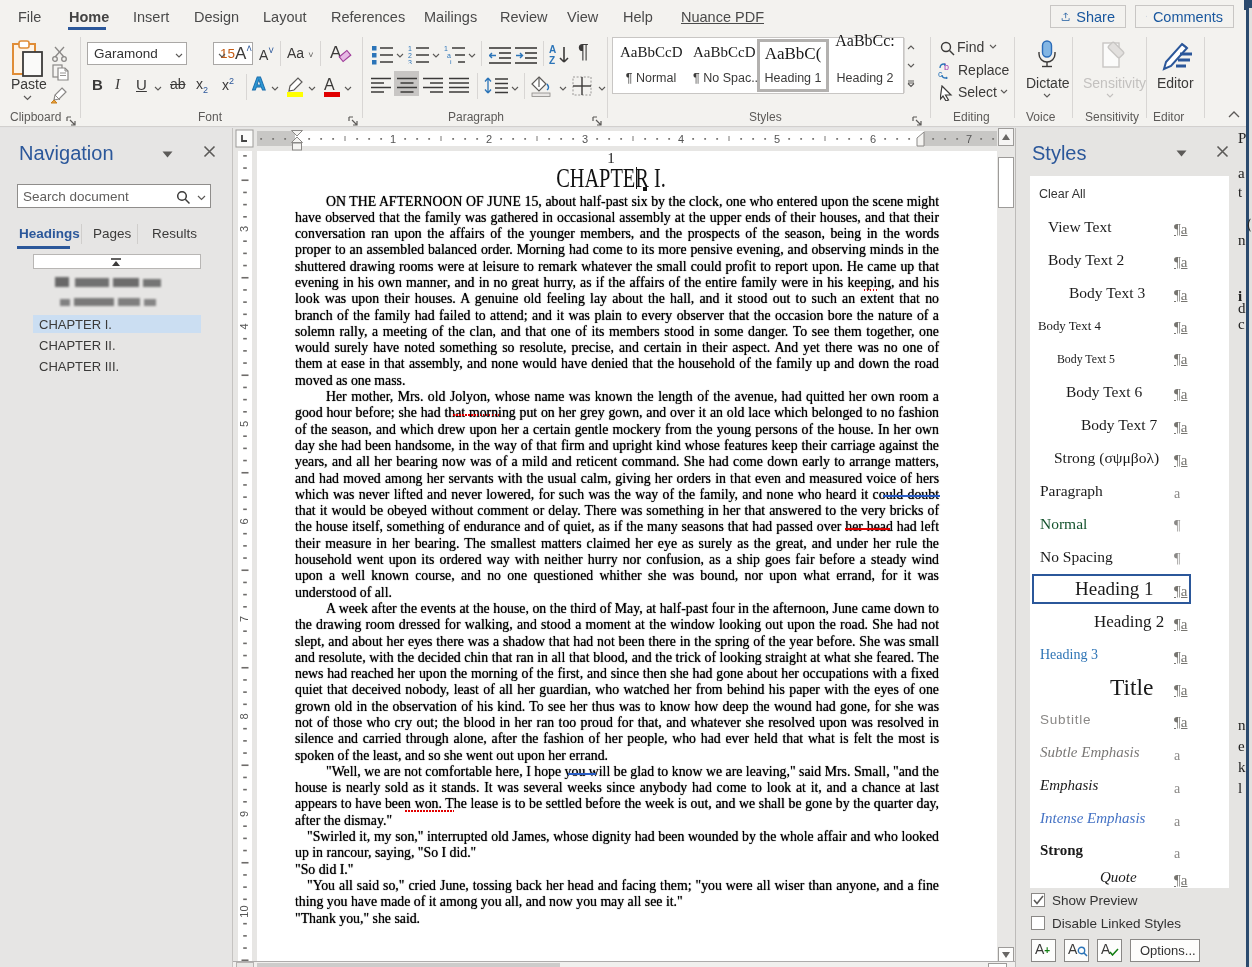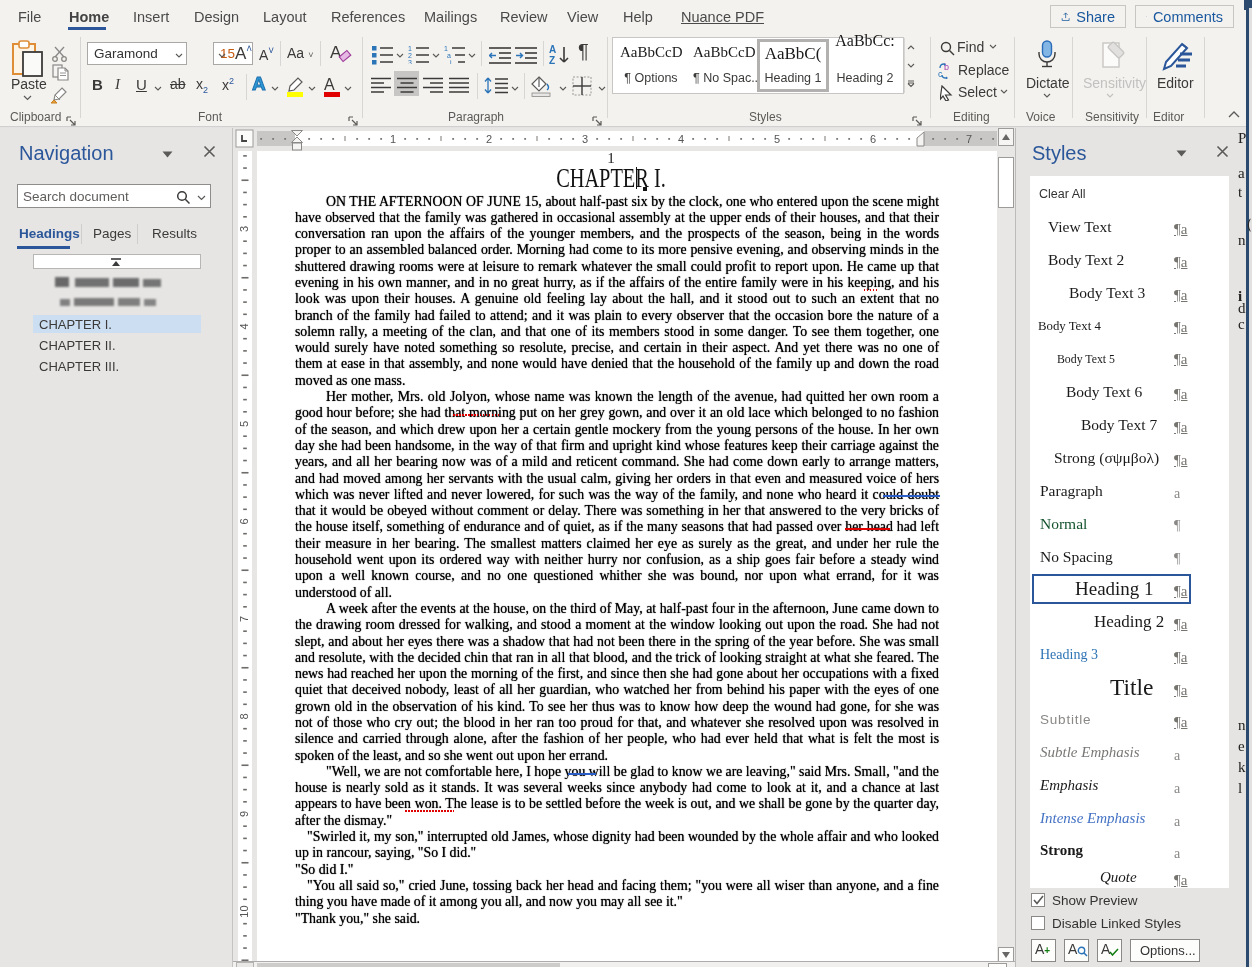--- a/index.html
+++ b/index.html
@@ -360,21 +360,21 @@
   </div>
 <div class="glabel" style="left:448px;">Paragraph</div>
 <div class="launcher" style="left:592px; top:113px;"><svg width="11" height="11" viewBox="0 0 11 11">
       <path d="M1 1 v4 M1 1 h4" stroke="#5c5a58" stroke-width="1.2" fill="none"></path>
       <path d="M4 4 l5 5 M9 5 v4 h-4" stroke="#5c5a58" stroke-width="1.2" fill="none"></path>
     </svg></div>
 <div class="gsep" style="left:607px;"></div>
 
 <div class="abs" style="left:612px; top:37px; width:292px; height:57px; background:#fff; border:1px solid #c8c6c4;"></div>
 <div class="abs" style="left:620px; top:44px; width:62px; text-align:center; font-family:'Liberation Serif',serif; font-size:15px; color:#1a1a1a;">AaBbCcD</div>
-<div class="abs" style="left:620px; top:71px; width:62px; text-align:center; font-size:12.5px; color:#3b3a39;">¶ Options</div>
+<div class="abs" style="left:620px; top:71px; width:62px; text-align:center; font-size:12.5px; color:#3b3a39;">¶ Normal</div>
 <div class="abs" style="left:693px; top:44px; width:62px; text-align:center; font-family:'Liberation Serif',serif; font-size:15px; color:#1a1a1a;">AaBbCcD</div>
 <div class="abs" style="left:693px; top:71px; width:66px; text-align:center; font-size:12.5px; color:#3b3a39; white-space:nowrap;">¶ No Spac...</div>
 <div class="abs" style="left:757px; top:39px; width:72px; height:53px; background:#fff; border:3px solid #b3b1af;"></div>
 <div class="abs" style="left:760px; top:44px; width:66px; text-align:center; font-family:'Liberation Serif',serif; font-size:17px; color:#1a1a1a;">AaBbC(</div>
 <div class="abs" style="left:760px; top:71px; width:66px; text-align:center; font-size:12.5px; color:#3b3a39;">Heading 1</div>
 <div class="abs" style="left:833px; top:32px; width:64px; text-align:center; font-family:'Liberation Serif',serif; font-size:16px; color:#1a1a1a;">AaBbCc:</div>
 <div class="abs" style="left:833px; top:71px; width:64px; text-align:center; font-size:12.5px; color:#3b3a39;">Heading 2</div>
 <div class="abs" style="left:904px; top:38px; width:13px; height:18px; border-left:1px solid #d8d6d4; text-align:center;">
     <svg width="8" height="5" viewBox="0 0 8 5" style="margin:7px auto 0;">
       <path d="M1 4 l3-3 3 3" fill="none" stroke="#5c5a58" stroke-width="1.1"></path>

